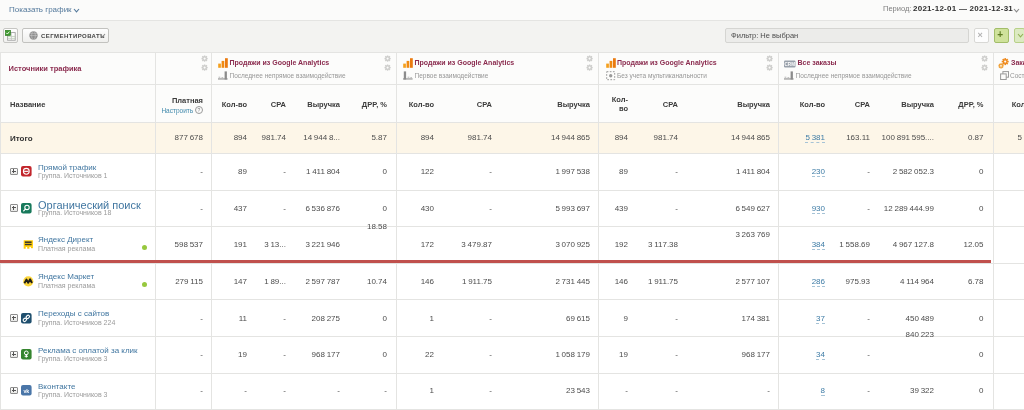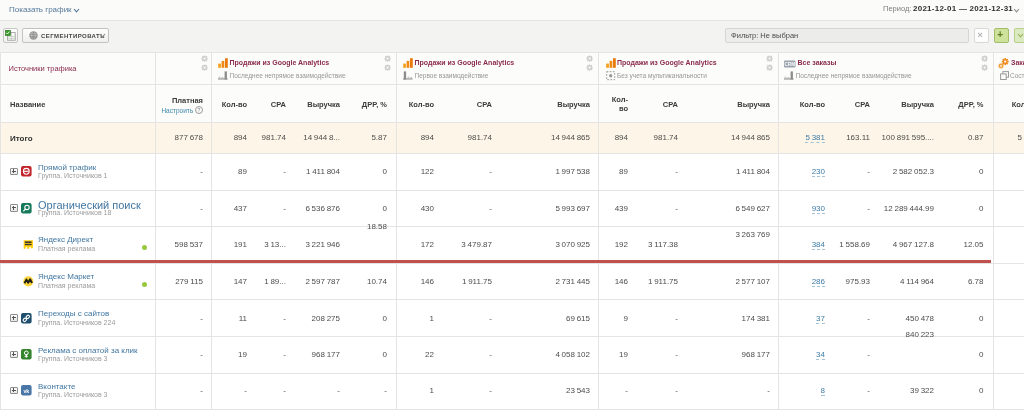--- a/index.html
+++ b/index.html
@@ -67,21 +67,21 @@
 <div style="left:0;top:336px;width:1024px;height:1px;background:#e4e4e2"></div>
 <div style="left:0;top:372.5px;width:1024px;height:1px;background:#e4e4e2"></div>
 <div style="left:0;top:409px;width:1024px;height:1px;background:#e4e4e2"></div>
 <div style="left:0px;top:52px;width:1px;height:358px;background:#e4e4e2"></div>
 <div style="left:155px;top:52px;width:1px;height:358px;background:#e4e4e2"></div>
 <div style="left:211px;top:52px;width:1px;height:358px;background:#e4e4e2"></div>
 <div style="left:396px;top:52px;width:1px;height:358px;background:#e4e4e2"></div>
 <div style="left:598px;top:52px;width:1px;height:358px;background:#e4e4e2"></div>
 <div style="left:778px;top:52px;width:1px;height:358px;background:#e4e4e2"></div>
 <div style="left:993px;top:52px;width:1px;height:358px;background:#e4e4e2"></div>
-<div style="left:8.5px;top:64.5px;font-size:7.5px;font-weight:normal;color:#8b2c4f">Источники трафика</div>
+<div style="left:8.5px;top:64.5px;font-size:7.5px;font-weight:bold;color:#8b2c4f">Источники трафика</div>
 <svg style="position:absolute;left:200.9px;top:55.4px" width="7.2" height="7.2" viewBox="0 0 10 10">
     <g fill="#cdcdcb">
       <circle cx="5" cy="5" r="3.3"></circle>
       <rect x="4" y="0.7" width="2" height="8.6"></rect>
       <rect x="0.7" y="4" width="8.6" height="2"></rect>
       <g transform="rotate(45 5 5)">
         <rect x="4" y="0.5" width="2" height="9"></rect>
         <rect x="0.5" y="4" width="9" height="2"></rect>
       </g>
     </g>
@@ -393,30 +393,30 @@
 <div class="v" style="right:684px;top:313.5px">208 275</div>
 <div class="v" style="right:637px;top:313.5px">0</div>
 <div class="v" style="right:590px;top:313.5px">1</div>
 <div class="v" style="right:532px;top:313.5px">-</div>
 <div class="v" style="right:434px;top:313.5px">69 615</div>
 <div class="v" style="right:396px;top:313.5px">9</div>
 <div class="v" style="right:346px;top:313.5px">-</div>
 <div class="v" style="right:254px;top:313.5px">174 381</div>
 <div class="v" style="right:199px;top:313.5px"><span class="lk">37</span></div>
 <div class="v" style="right:154px;top:313.5px">-</div>
-<div class="v" style="right:90px;top:313.5px">450 478</div>
+<div class="v" style="right:90px;top:313.5px">450 489</div>
 <div class="v" style="right:40.5px;top:313.5px">0</div>
 <div class="v" style="right:821px;top:350.0px">-</div>
 <div class="v" style="right:777px;top:350.0px">19</div>
 <div class="v" style="right:738px;top:350.0px">-</div>
 <div class="v" style="right:684px;top:350.0px">968 177</div>
 <div class="v" style="right:637px;top:350.0px">0</div>
 <div class="v" style="right:590px;top:350.0px">22</div>
 <div class="v" style="right:532px;top:350.0px">-</div>
-<div class="v" style="right:434px;top:350.0px">4 058 102</div>
+<div class="v" style="right:434px;top:350.0px">1 058 179</div>
 <div class="v" style="right:396px;top:350.0px">19</div>
 <div class="v" style="right:346px;top:350.0px">-</div>
 <div class="v" style="right:254px;top:350.0px">968 177</div>
 <div class="v" style="right:199px;top:350.0px"><span class="lk">34</span></div>
 <div class="v" style="right:154px;top:350.0px">-</div>
 <div class="v" style="right:90px;top:330px">840 223</div>
 <div class="v" style="right:40.5px;top:350.0px">0</div>
 <div class="v" style="right:821px;top:386.0px">-</div>
 <div class="v" style="right:777px;top:386.0px">-</div>
 <div class="v" style="right:738px;top:386.0px">-</div>

